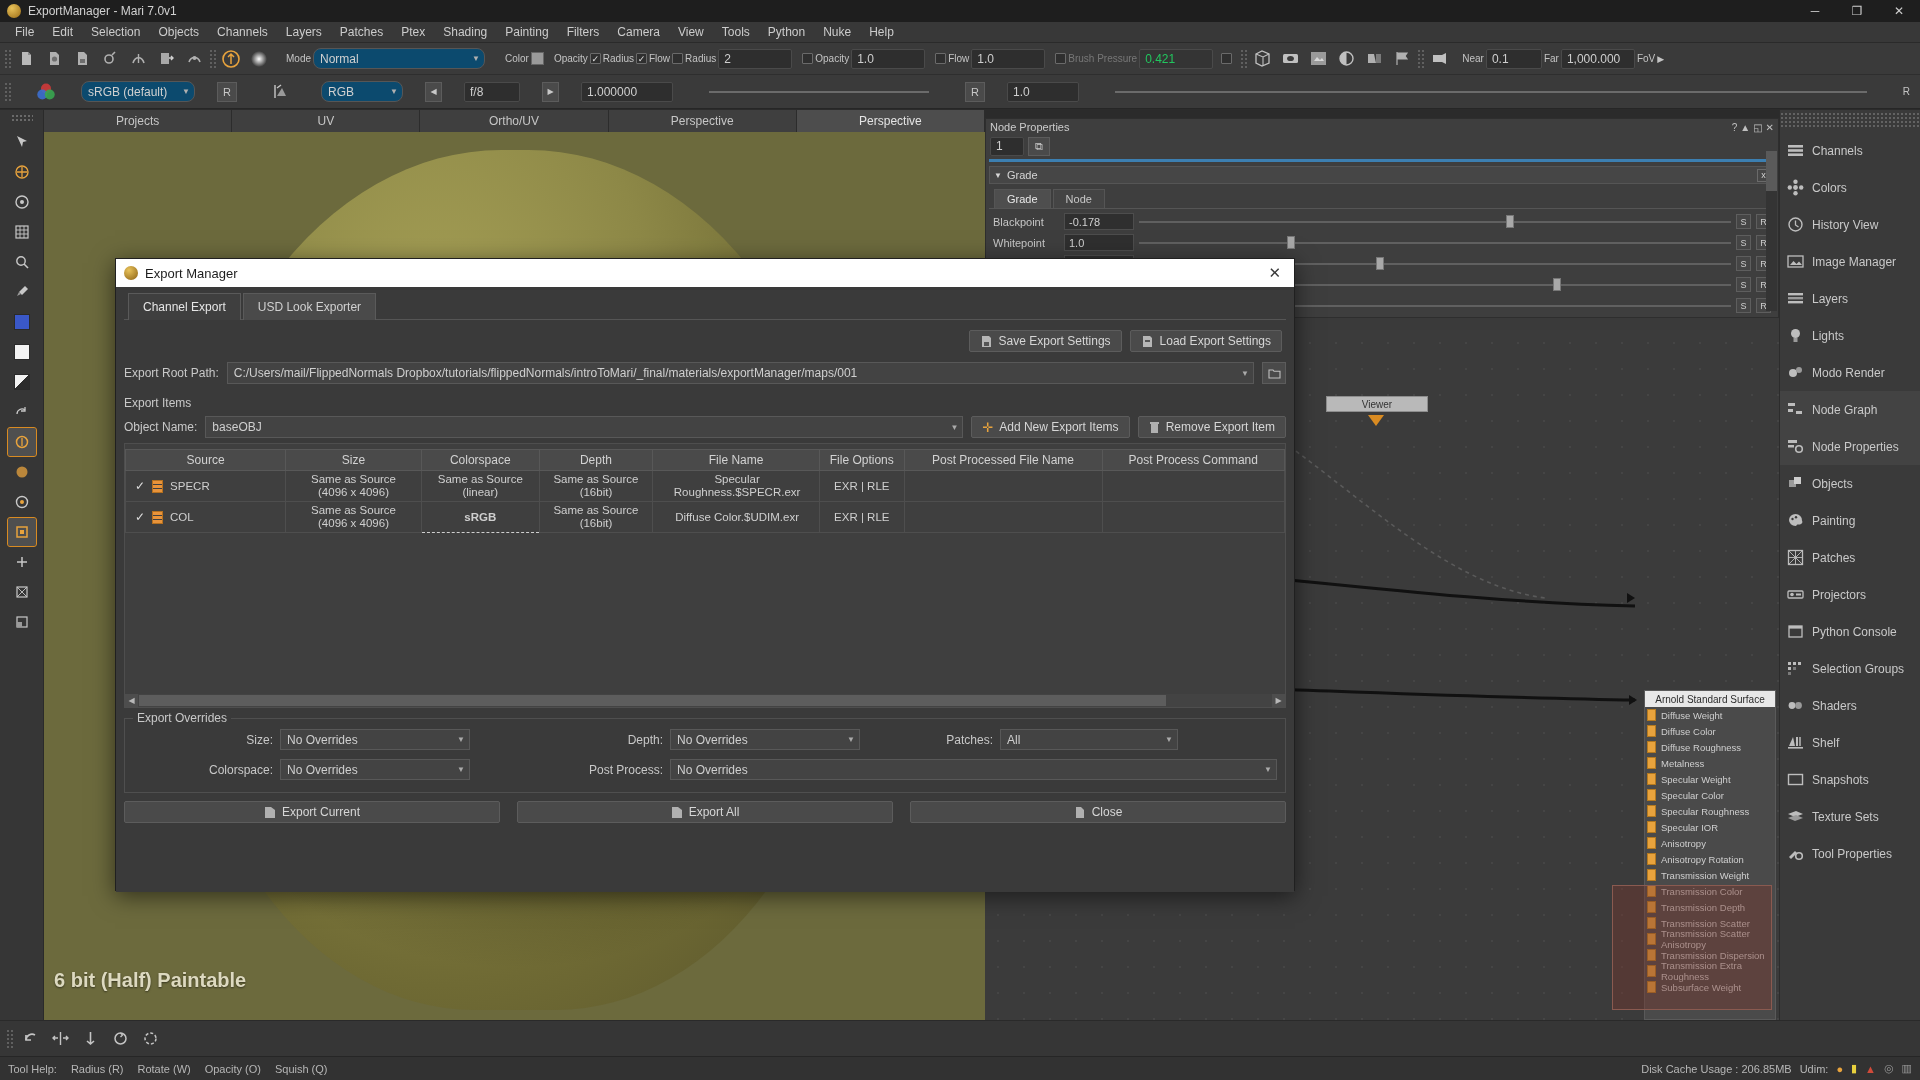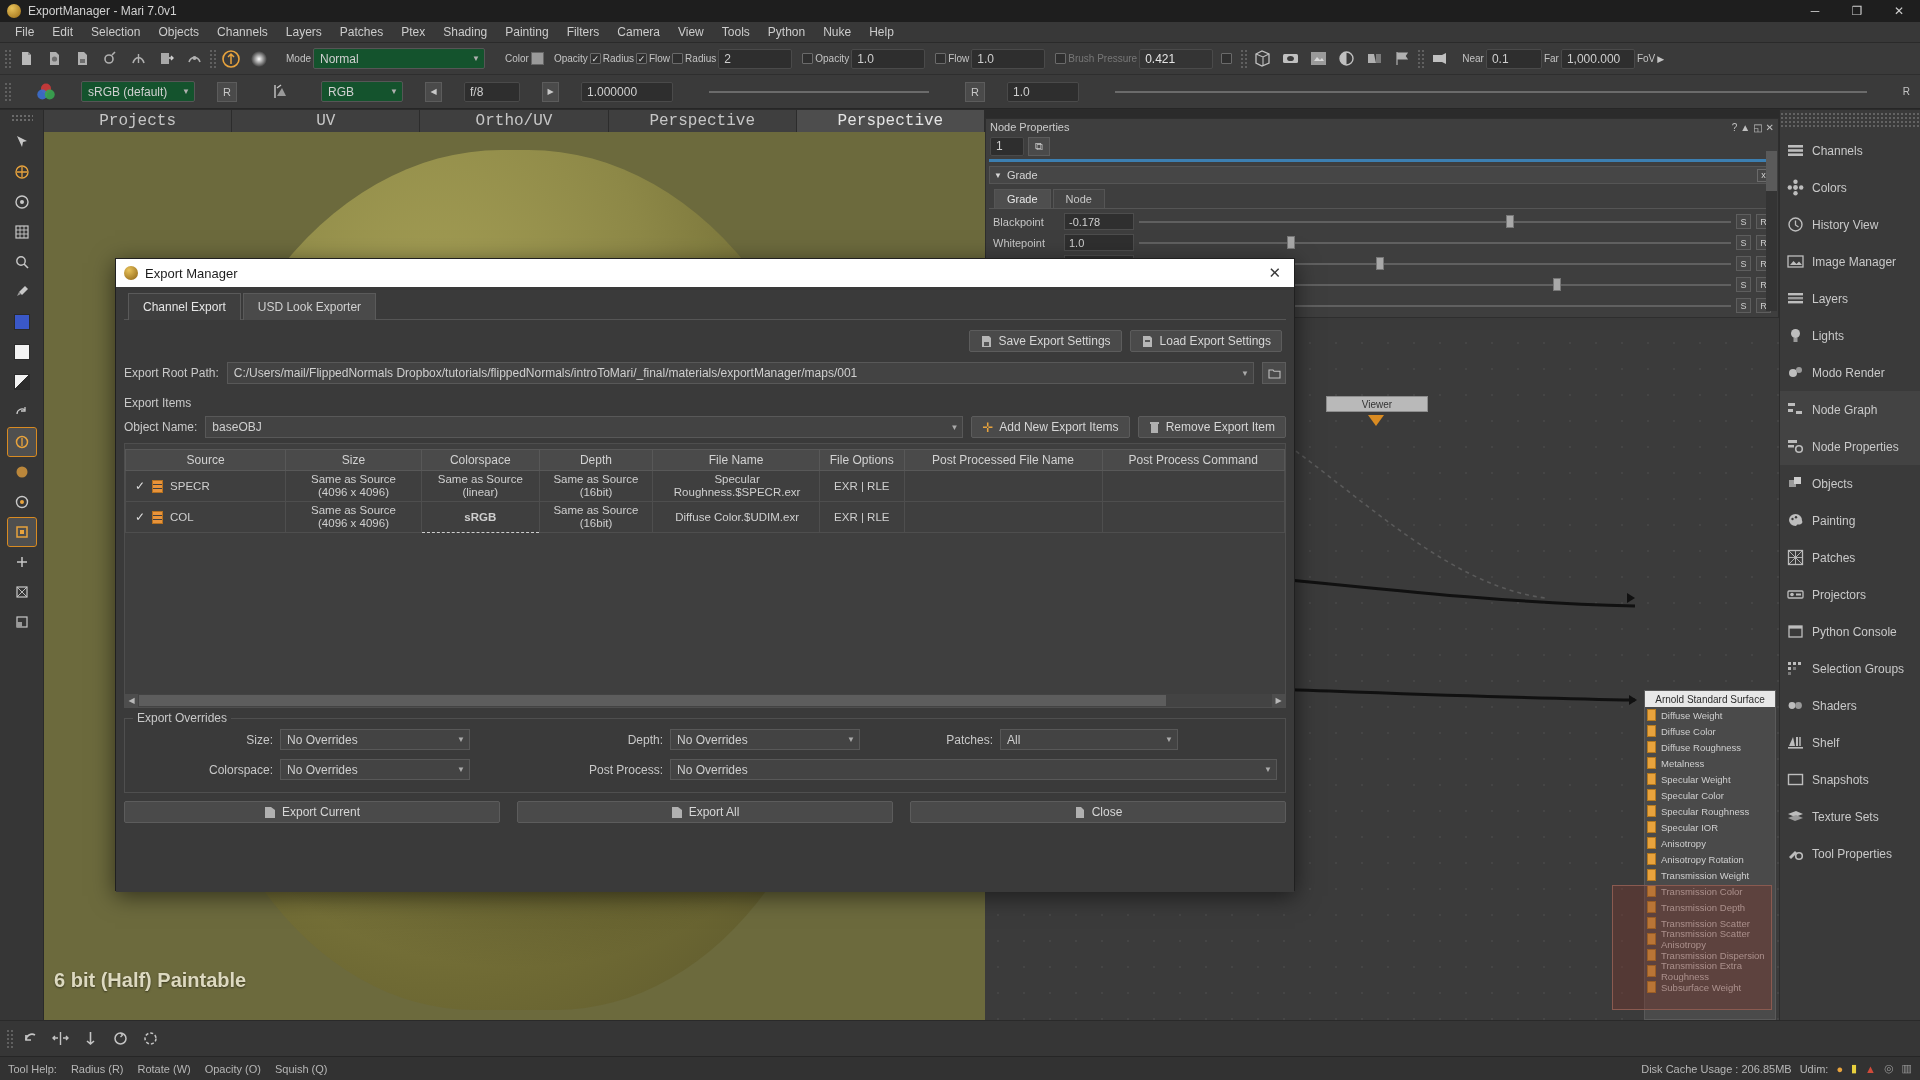--- a/index.html
+++ b/index.html
@@ -35,39 +35,39 @@
     background-image:radial-gradient(#6a6a6a 40%, transparent 41%);
     background-size:4px 4px; opacity:.8; }
   .tbtn { width:26px; height:24px; display:flex; align-items:center;
     justify-content:center; border-radius:2px; }
   .tbtn svg { display:block; }
 
   .lbl { font-size:10px; color:#c4c4c4; white-space:nowrap; }
   .fld { background:#2e2e2e; border:1px solid #4a4a4a; height:20px;
     color:#cfcfcf; font-size:12px; padding:0 5px; display:flex;
     align-items:center; border-radius:2px; }
-  .fld.dis { color:#e5e5e5; background:#343434; }
-  .combo { background:#14532d; border:1px solid #565656; height:21px;
+  .fld.dis { color:#22c55e; background:#343434; }
+  .combo { background:#0c4a6e; border:1px solid #565656; height:21px;
     display:flex; align-items:center; padding:0 4px 0 6px; font-size:12px;
-    color:#d0d0d0; border-radius:2px; position:relative; }
+    color:#d0d0d0; border-radius:8px; position:relative; }
   .combo .arw { margin-left:auto; font-size:8px; color:#b0b0b0; padding-left:6px;}
   .chk { width:11px; height:11px; border:1px solid #6a6a6a; background:#2f2f2f;
     display:inline-flex; align-items:center; justify-content:center;
     font-size:9px; color:#d8d8d8; border-radius:1px; }
   .chk.on { color:#e0e0e0; }
   .swatchbox { width:13px; height:13px; border:1px solid #666; background:#9a9a9a;}
 
   
   .viewport { position:absolute; left:44px; top:110px; width:941px; height:910px;
     background:#6c6a3d; overflow:hidden; }
   .vp-tabs { position:absolute; left:44px; top:110px; width:941px; height:22px;
     display:flex; background:#3a3a3a; z-index:3; }
   .vp-tab { flex:1; display:flex; align-items:center; justify-content:center;
-    font-size:16px; color:#c6c6c6; border-right:1px solid #2c2c2c;
-    background:#3f3f3f;font-family:Liberation Mono, monospace; }
+    font-size:12px; color:#c6c6c6; border-right:1px solid #2c2c2c;
+    background:#3f3f3f; }
   .vp-tab.active { background:#4d4d4d; color:#e4e4e4; }
   .head { position:absolute; left:50%; top:40px; transform:translateX(-50%);
     width:680px; height:860px; border-radius:48% 48% 44% 44%/52% 52% 48% 48%;
     background:radial-gradient(ellipse at 38% 26%, #a8a257 0%, #8d8847 38%, #6f6a34 68%, #55512a 100%);
     filter:blur(0.4px); }
   .head-shadow { position:absolute; left:50%; top:560px; transform:translateX(-50%);
     width:560px; height:300px; border-radius:50%;
     background:radial-gradient(ellipse at 50% 40%, rgba(40,38,18,.45), rgba(40,38,18,0) 70%); }
   .vp-hud { position:absolute; right:18px; bottom:48px; text-align:right;
     font-size:12px; color:#d7d4bd; line-height:14.5px;

